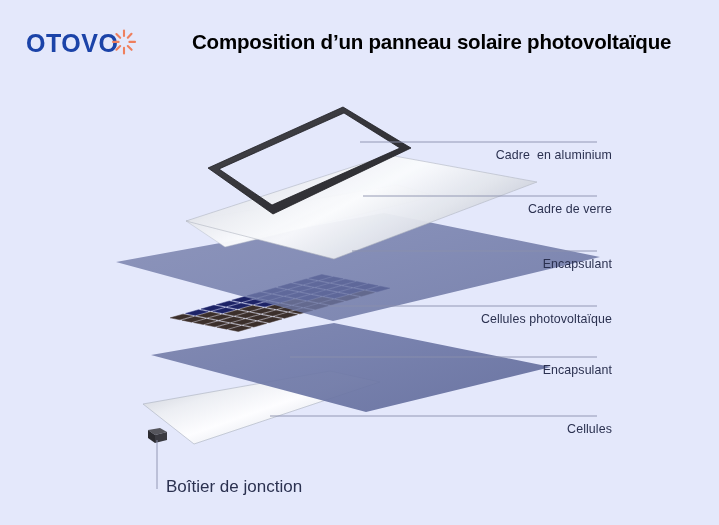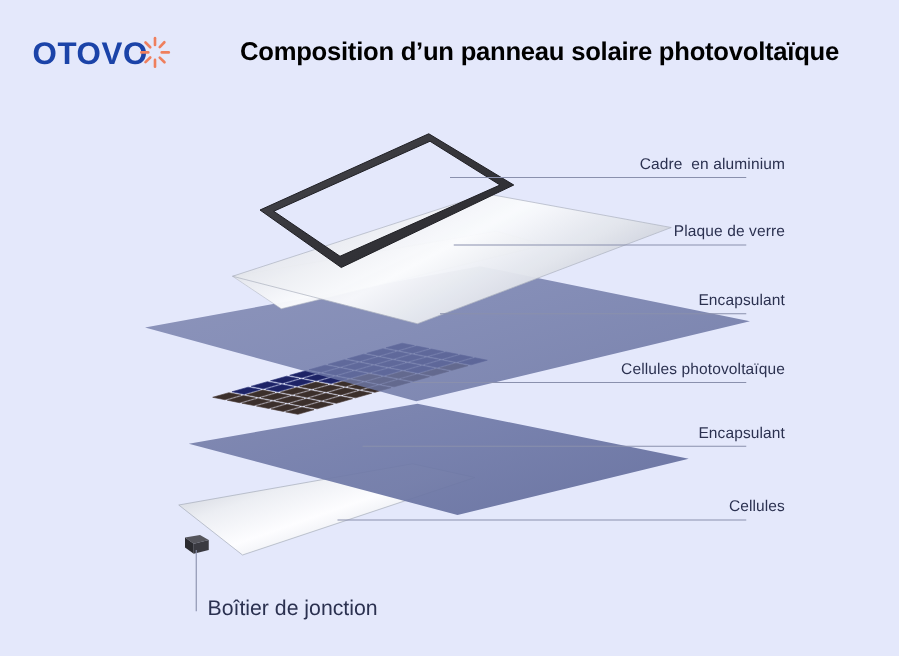--- a/index.html
+++ b/index.html
@@ -78,21 +78,21 @@
 
   
   .label {
     position: absolute;
     font-size: 12.4px;
     color: #2b3150;
     letter-spacing: 0.1px;
     white-space: pre;
     text-align: right;
   }
-  .label.right { right: 122px; }
+  .label.right { right: 138px; margin-top: 24px; }
   .label-junction {
     position: absolute;
     left: 166px;
     top: 477px;
     font-size: 17px;
     color: #2b3150;
     white-space: pre;
   }
 </style>
 </head>
@@ -271,21 +271,21 @@
         <line x1="330" y1="306" x2="597" y2="306"></line>
         <line x1="290" y1="357" x2="597" y2="357"></line>
         <line x1="270" y1="416" x2="597" y2="416"></line>
         <line x1="157" y1="440" x2="157" y2="489"></line>
       </g>
     </svg>
   </div>
 
   <div class="label right" style="top:124px">Cadre  en aluminium</div>
 
-  <div class="label right" style="top:178px">Plaque de verre</div>
+  <div class="label right" style="top:178px">Cadre de verre</div>
 
   <div class="label right" style="top:233px">Encapsulant</div>
 
   <div class="label right" style="top:288px">Cellules photovoltaïque</div>
 
   <div class="label right" style="top:339px">Encapsulant</div>
 
   <div class="label right" style="top:398px">Cellules</div>
 
   <div class="label-junction">Boîtier de jonction</div>

